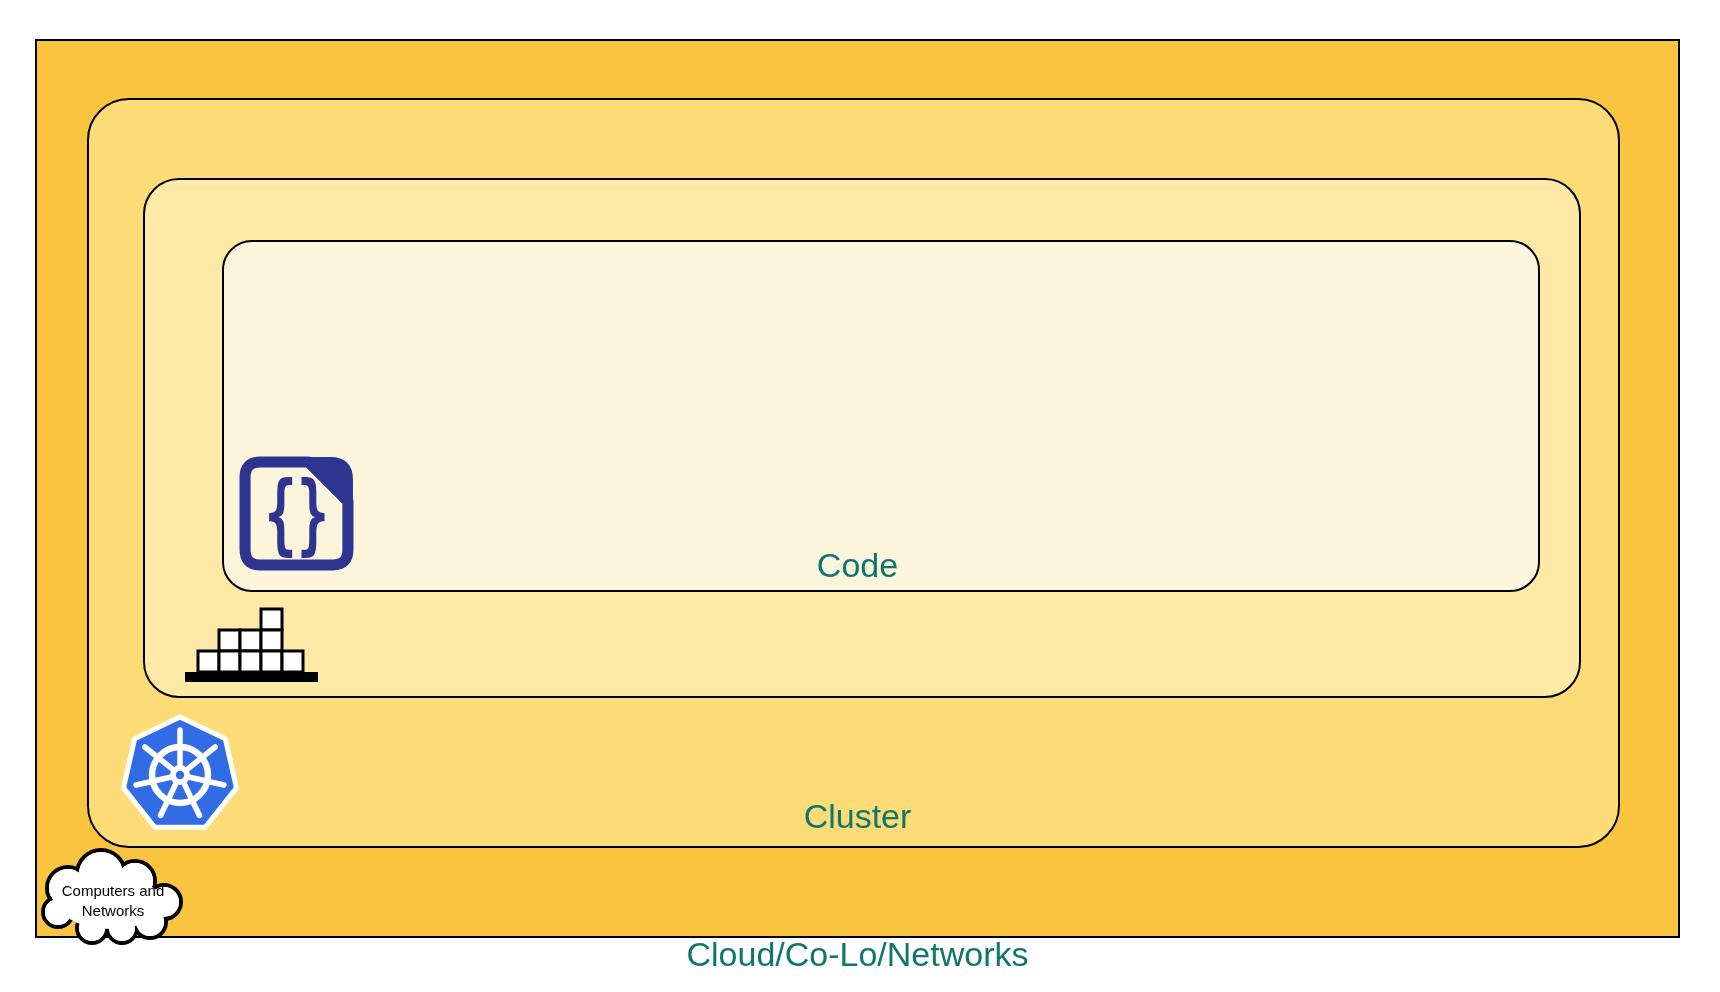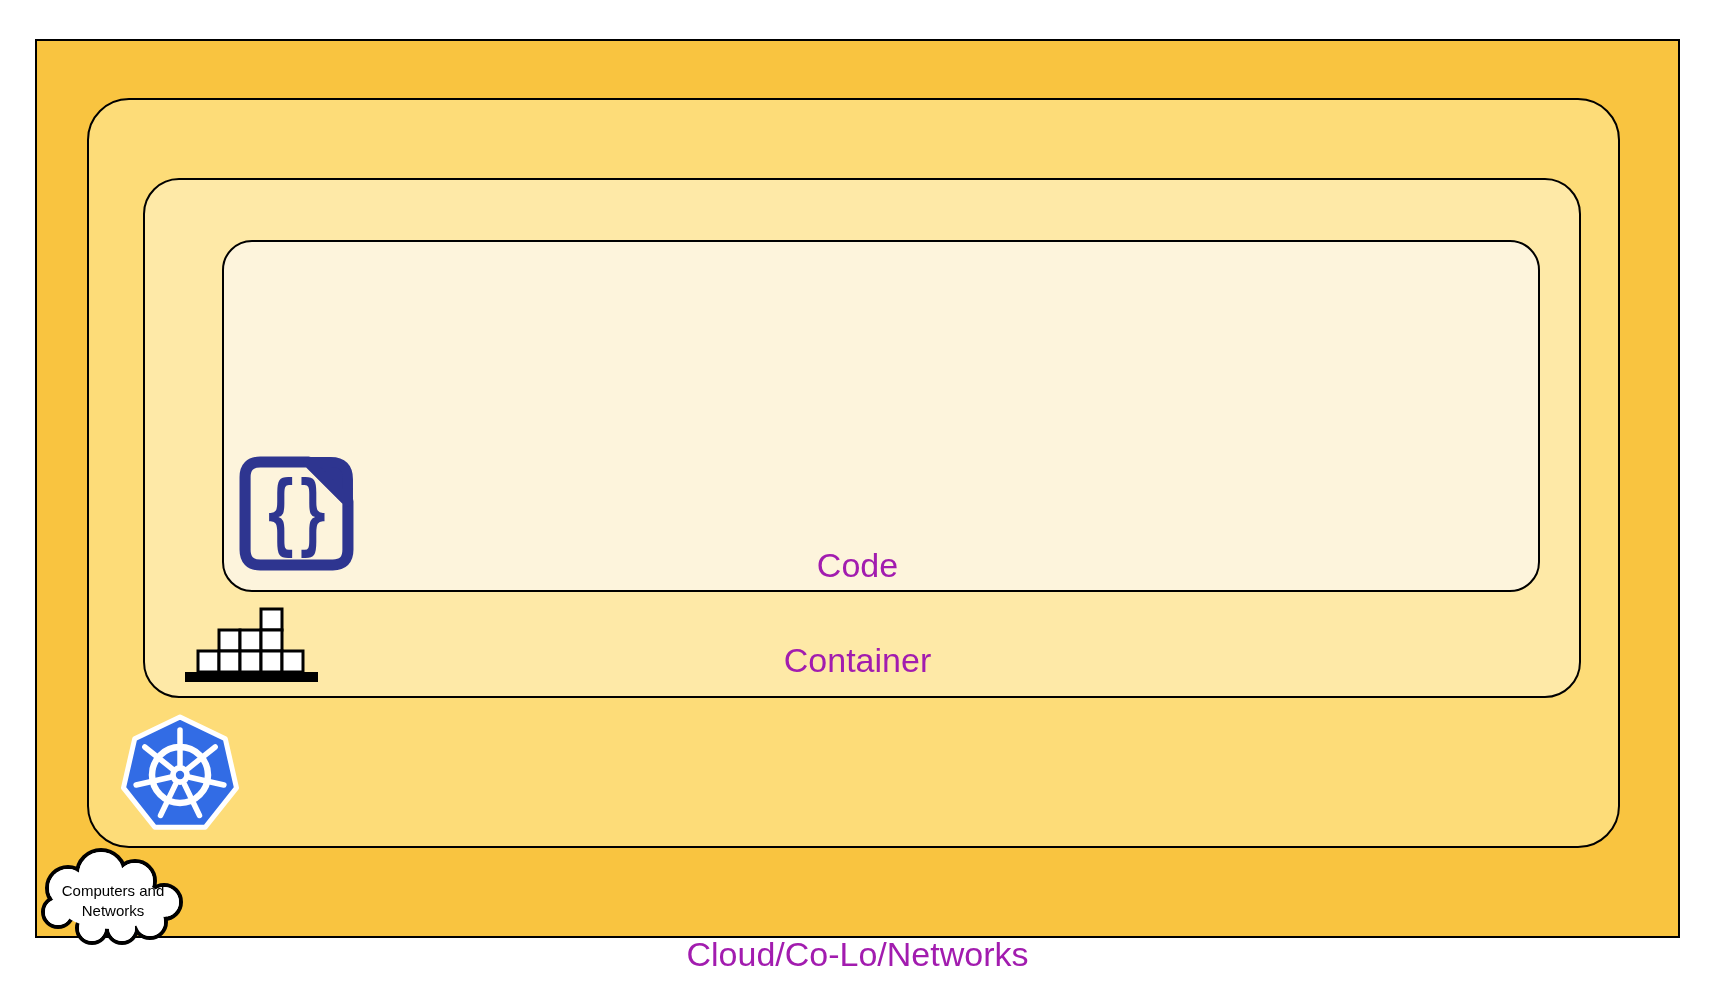--- a/index.html
+++ b/index.html
@@ -27,21 +27,21 @@
   .layer-code {
     left: 222px; top: 240px; width: 1318px; height: 352px;
     background: #FDF4DC; border-radius: 30px;
   }
   .band-label {
     position: absolute;
     left: 35px; width: 1645px;
     text-align: center;
     font-size: 34px;
     line-height: 36px;
-    color: #a21caf;
+    color: #0f766e;
     white-space: pre;
   }
   .label-code      { top: 547px; }
   .label-container { top: 642px; }
   .label-cluster   { top: 798px; }
   .label-datacenter{ top: 869px; line-height: 34px; }
   .icon-abs { position: absolute; }
   .icon-code      { left: 238px; top: 455px; }
   .icon-container { left: 183px; top: 605px; }
   .icon-k8s       { left: 117px; top: 712px; }
@@ -52,21 +52,21 @@
 <body>
 
 <div class="page">
 
   <div class="layer layer-datacenter"></div>
   <div class="layer layer-cluster"></div>
   <div class="layer layer-container"></div>
   <div class="layer layer-code"></div>
 
   <div class="band-label label-code">Code</div>
-  <div class="band-label label-container">Container</div>
+  <div class="band-label label-cluster">Cluster</div>
   <div class="band-label label-datacenter">
     <div>Cloud/Co-Lo/Networks</div>
     
   </div>
 
   <svg class="icon-abs icon-code" width="117" height="119" viewBox="0 0 116 118">
     <path d="M 22,7 H 70 L 109,46 V 94 Q 109,109 94,109 H 22 Q 7,109 7,94 V 22 Q 7,7 22,7 Z" fill="none" stroke="#2E3590" stroke-width="11" stroke-linejoin="round"></path>
     <path d="M 70,7 L 109,46 L 109,24 Q 109,7 92,7 Z" fill="#2E3590" stroke="#2E3590" stroke-width="10" stroke-linejoin="round"></path>
     <text x="94" y="87" transform="scale(0.62,1)" text-anchor="middle" font-family="DejaVu Sans Mono, monospace" font-weight="bold" font-size="86" fill="#2E3590">{}</text>
   </svg>

